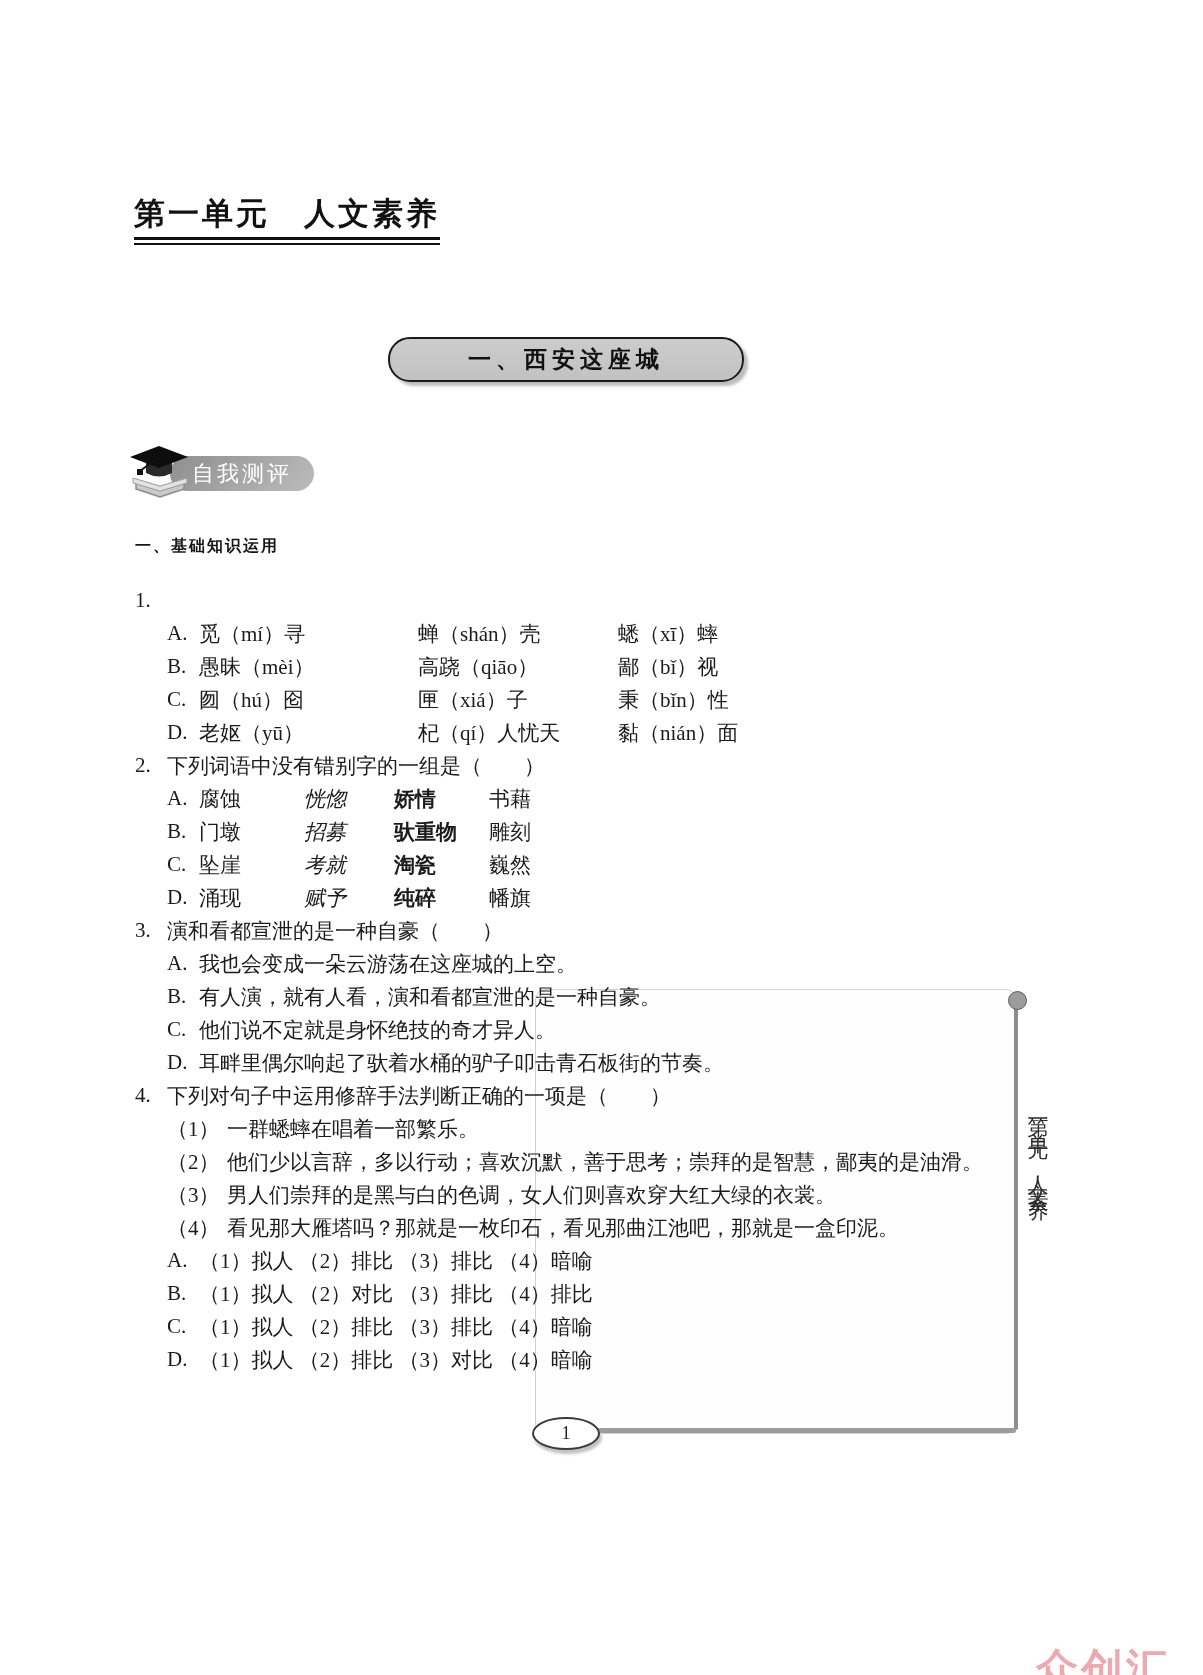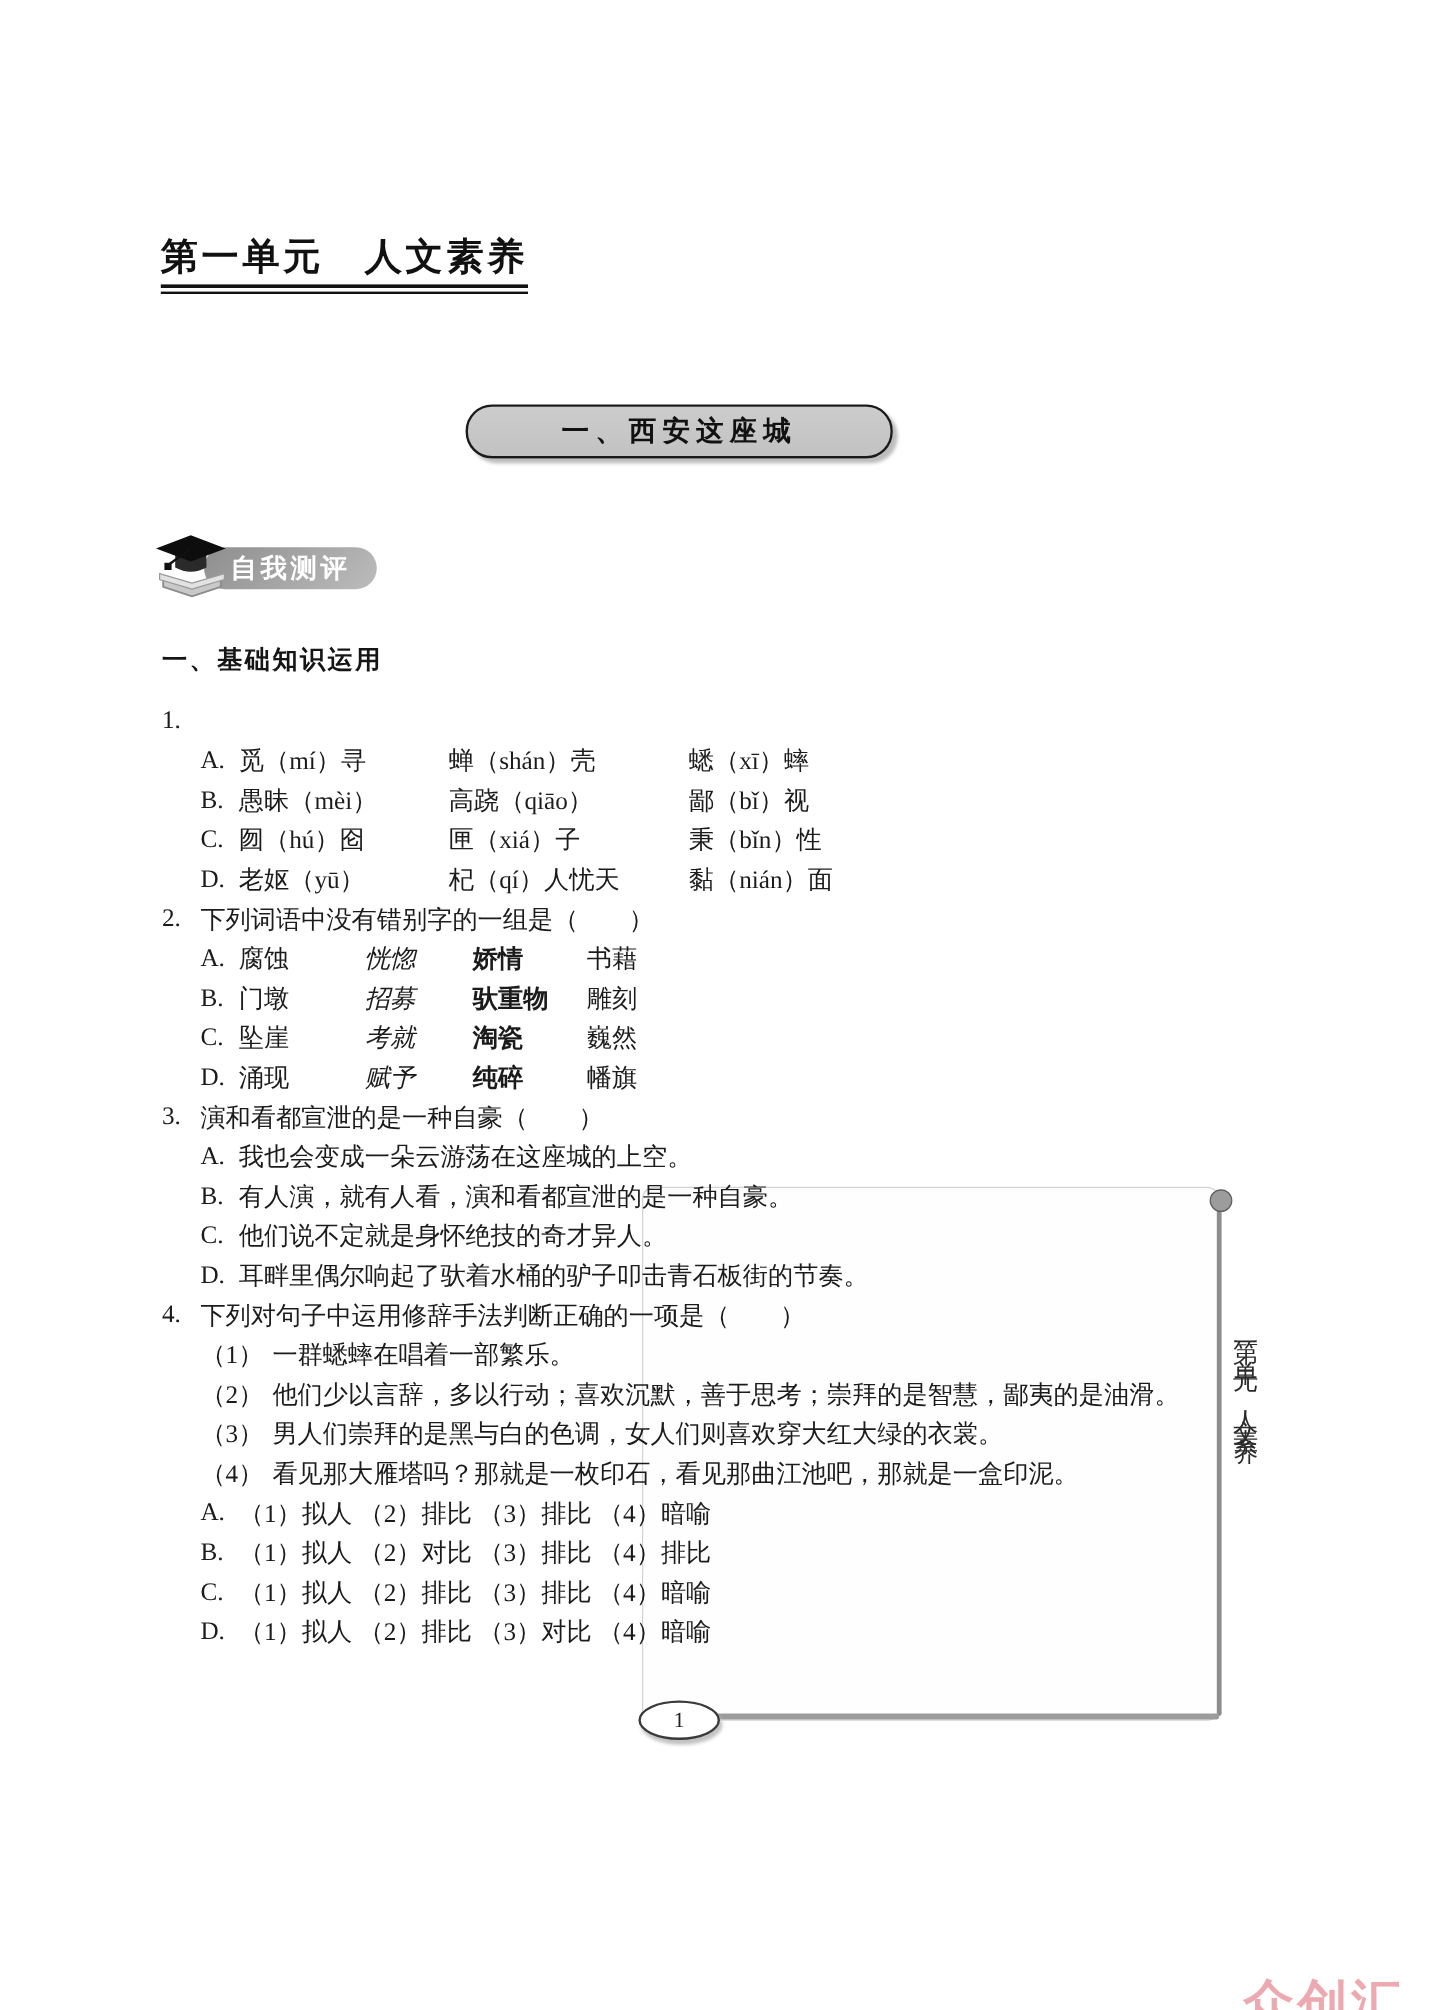--- a/index.html
+++ b/index.html
@@ -22,38 +22,38 @@
                display:flex;align-items:center;justify-content:center;
                font-family:"Liberation Sans","DejaVu Sans",sans-serif;
                font-weight:bold;font-size:23px;letter-spacing:5px;color:#111;}
 
   
   .selftest{position:absolute;left:126px;top:440px;width:220px;height:62px;}
   .selftest .badge{position:absolute;left:44px;top:16px;width:144px;height:35px;
                    border-radius:18px;background:linear-gradient(135deg,#8e8e8e,#bcbcbc);
                    display:flex;align-items:center;justify-content:center;
                    font-family:"Liberation Sans","DejaVu Sans",sans-serif;
-                   font-weight:bold;font-size:22px;letter-spacing:3px;color:#ffffff;}
+                   font-weight:normal;font-size:22px;letter-spacing:3px;color:#ffffff;}
   .selftest svg{position:absolute;left:0;top:0;}
 
   
   .part-heading{position:absolute;left:135px;top:536px;
                 font-family:"Liberation Sans","DejaVu Sans",sans-serif;
-                font-weight:bold;font-size:21px;letter-spacing:2px;color:#151515;text-align:center;}
+                font-weight:bold;font-size:16px;letter-spacing:2px;color:#151515;text-align:center;}
 
   
   .questions{position:absolute;left:135px;top:584px;width:890px;z-index:2;}
   .line{display:flex;align-items:center;height:33px;white-space:nowrap;font-size:21px;}
   .qnum{width:32px;flex:0 0 auto;}
   .opt{padding-left:32px;}
   .olabel{width:32px;flex:0 0 auto;}
   .sublabel{width:60px;flex:0 0 auto;}
   .cell{flex:0 0 auto;}
   .q1 .cell-a{width:175px;}
-  .q1 .cell-b{width:200px;}
+  .q1 .cell-b{width:200px;margin-left:44px;}
   .q2 .cell-a{width:105px;}
   .q2 .cell-b{width:90px;font-style:italic;}
   .q2 .cell-c{width:95px;font-weight:bold;}
 
   
   .faint-box{position:absolute;left:535px;top:989px;width:479px;height:443px;
              border:1.5px solid #d2d2d2;border-radius:10px;z-index:0;background:#fefefe;}
   .side-rail{position:absolute;left:1014px;top:1002px;width:4px;height:428px;background:#8d8d8d;border-radius:2px;z-index:1;}
   .rail-dot{position:absolute;left:1008px;top:991px;width:17px;height:17px;border-radius:50%;
             background:#9c9c9c;border:1.5px solid #5e5e5e;z-index:2;}

